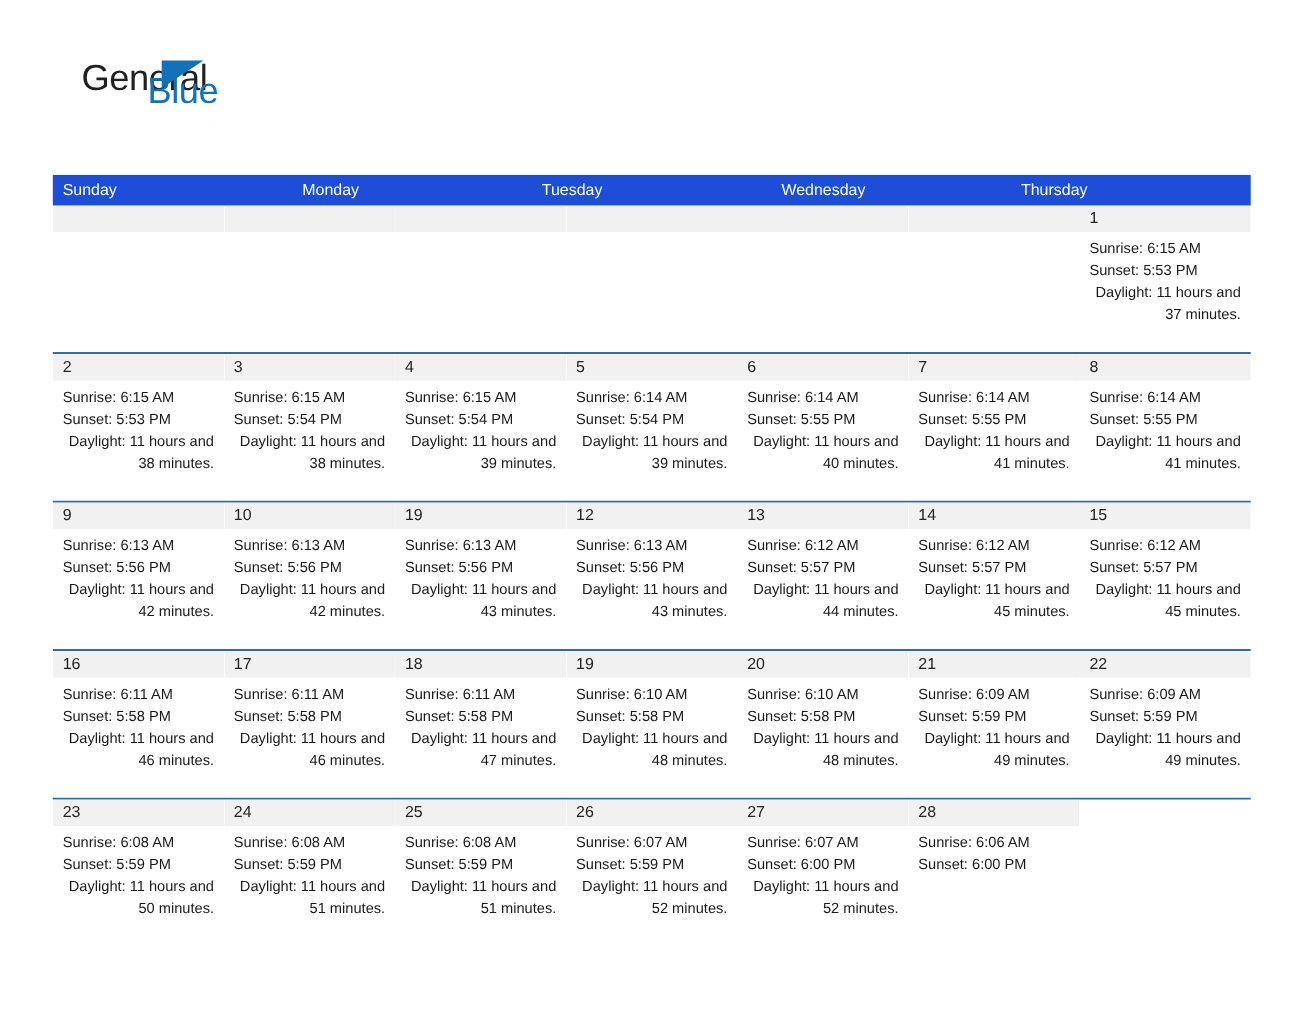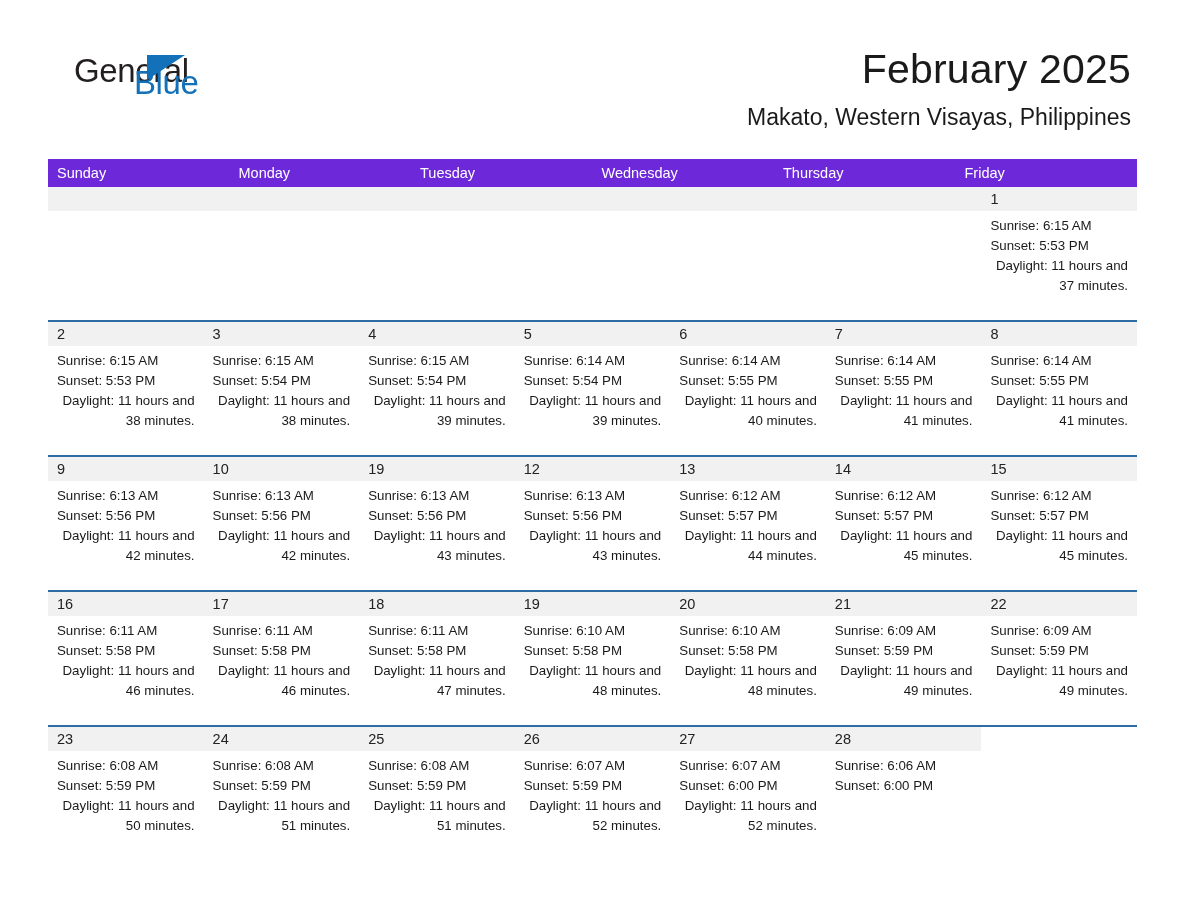--- a/index.html
+++ b/index.html
@@ -87,22 +87,22 @@
 
   
   .calendar {
     position: absolute;
     left: 48px;
     top: 159px;
     width: 1089px;
   }
   .weekday-row {
     display: grid;
-    grid-template-columns: repeat(6, 1fr);
-    background: #6d28d9;
+    grid-template-columns: repeat(5, 1fr);
+    background: #1d4ed8;
     height: 28px;
   }
   .weekday {
     color: #ffffff;
     font-size: 14.5px;
     line-height: 28px;
     padding-left: 9px;
     box-sizing: border-box;
     white-space: nowrap;
   }
@@ -158,24 +158,20 @@
 <div class="page">
 
   <div class="top">
 
     <div class="logo">
       <span class="logo-general">General</span>
       <span class="logo-tri"></span>
       <span class="logo-blue">Blue</span>
     </div>
 
-    <div class="titles">
-      <h1 class="month-title">February 2025</h1>
-      <div class="location-title">Makato, Western Visayas, Philippines</div>
-    </div>
 
   </div>
 
   <div class="calendar">
     <div class="weekday-row" id="weekday-row">
         <div class="weekday">Sunday</div>
         <div class="weekday">Monday</div>
         <div class="weekday">Tuesday</div>
         <div class="weekday">Wednesday</div>
         <div class="weekday">Thursday</div>

